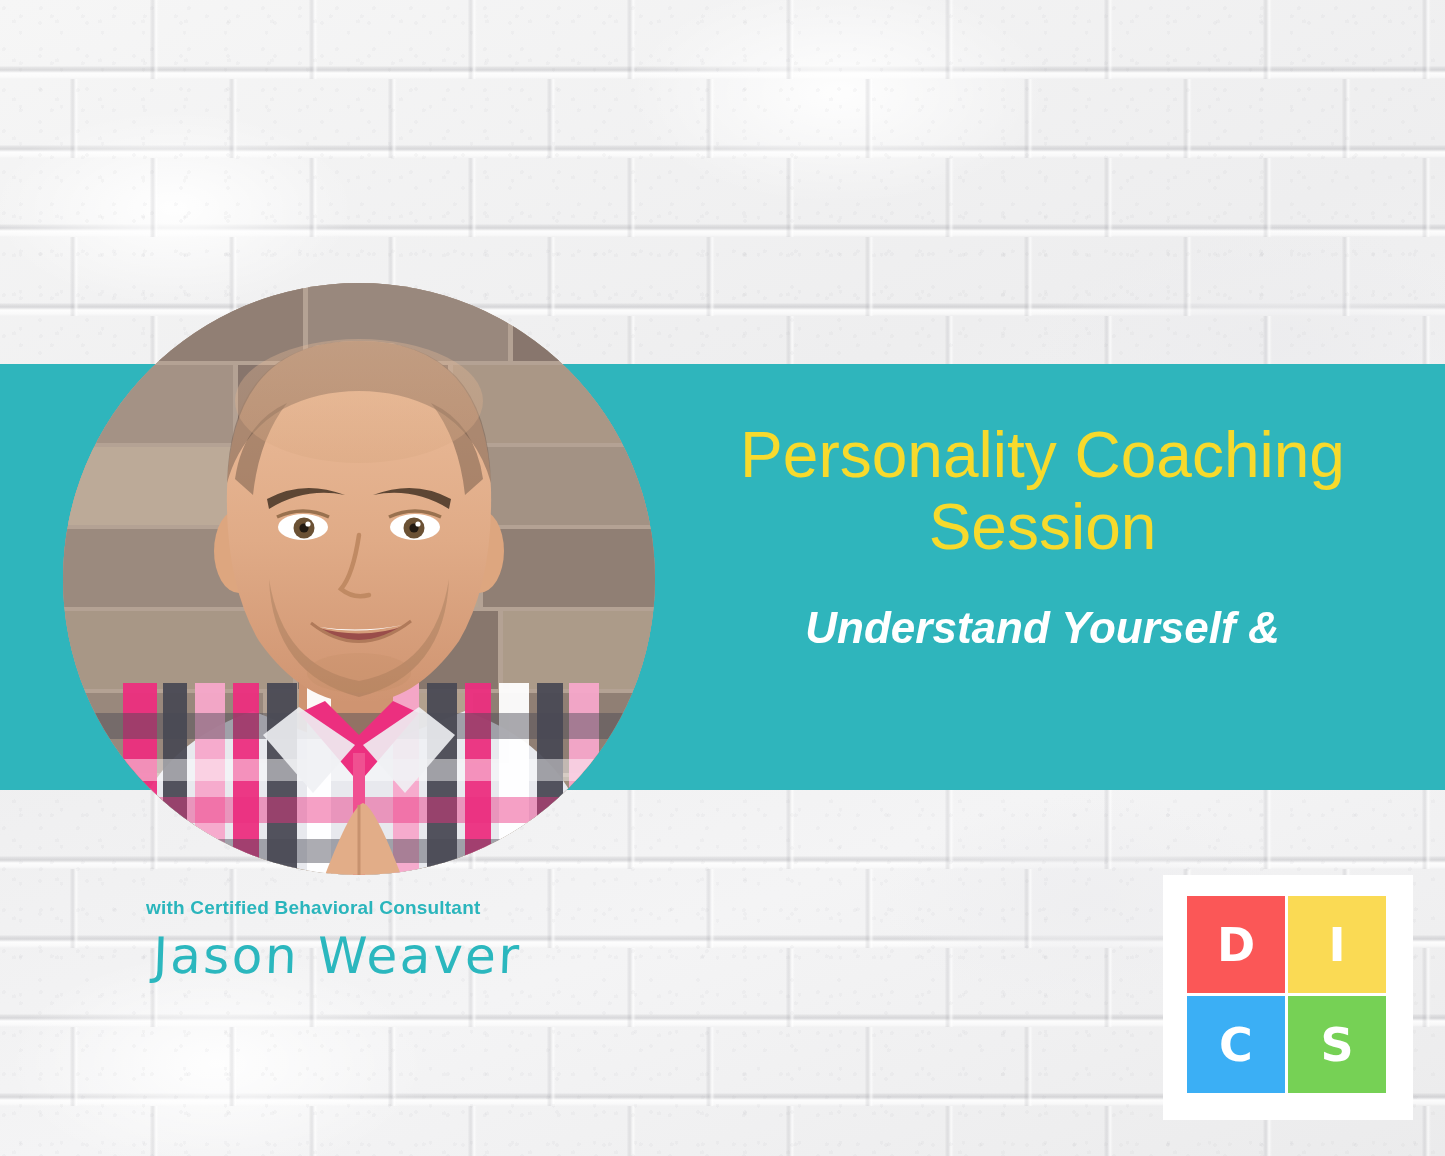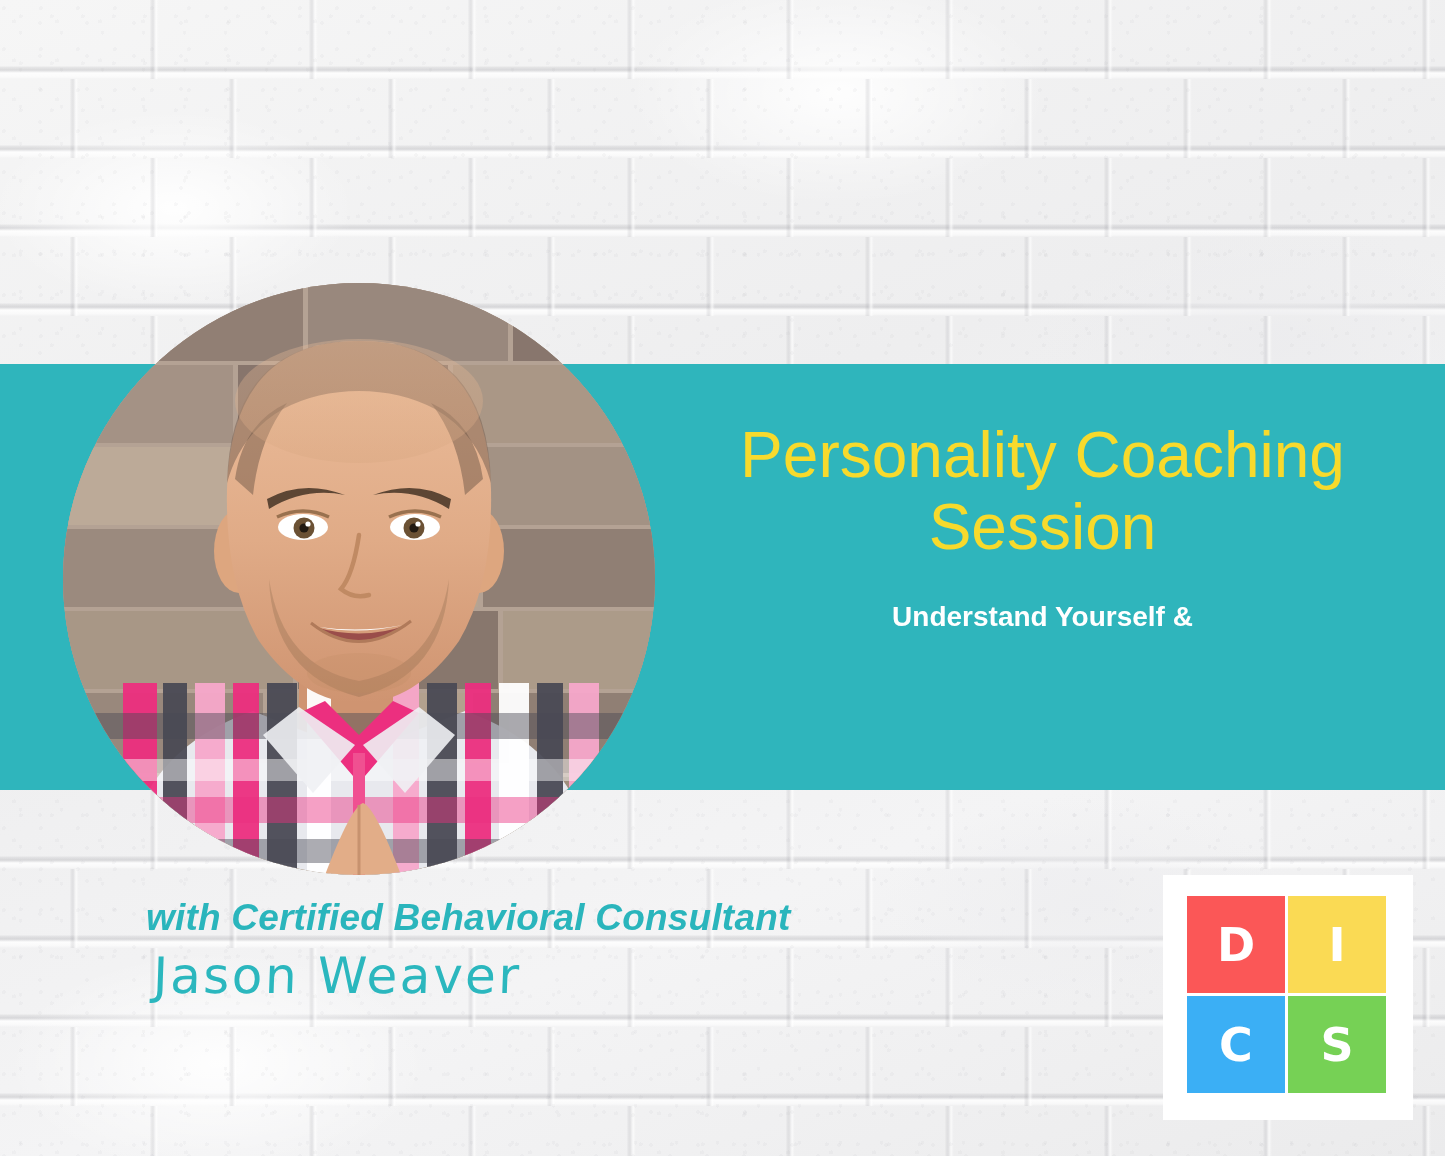--- a/index.html
+++ b/index.html
@@ -135,38 +135,38 @@
     font-family: "Liberation Sans", sans-serif;
     font-size: 64px;
     line-height: 1.12;
     font-weight: 400;
     color: #F7DA2C;
     letter-spacing: 0px;
   }
   .subhead {
     margin: 36px 0 0 0;
     font-family: "Liberation Sans", sans-serif;
-    font-size: 28px;
+    font-size: 44px;
     line-height: 1.32;
     font-weight: 700;
+    font-style: italic;
     color: #ffffff;
   }
   .subhead .ln { display: block; }
 
   
   .credit {
     position: absolute;
     left: 146px;
     top: 897px;
     width: 640px;
   }
   .credit-role {
     font-family: "Liberation Sans", sans-serif;
-    font-size: 37px;
-    font-style: italic;
+    font-size: 19px;
     font-weight: 700;
     color: #2AB5BC;
     letter-spacing: .2px;
     white-space: nowrap;
   }
   .credit-name {
     margin-top: 8px;
     margin-left: 6px;
     font-family: "DejaVu Sans", sans-serif;
     font-size: 50px;

